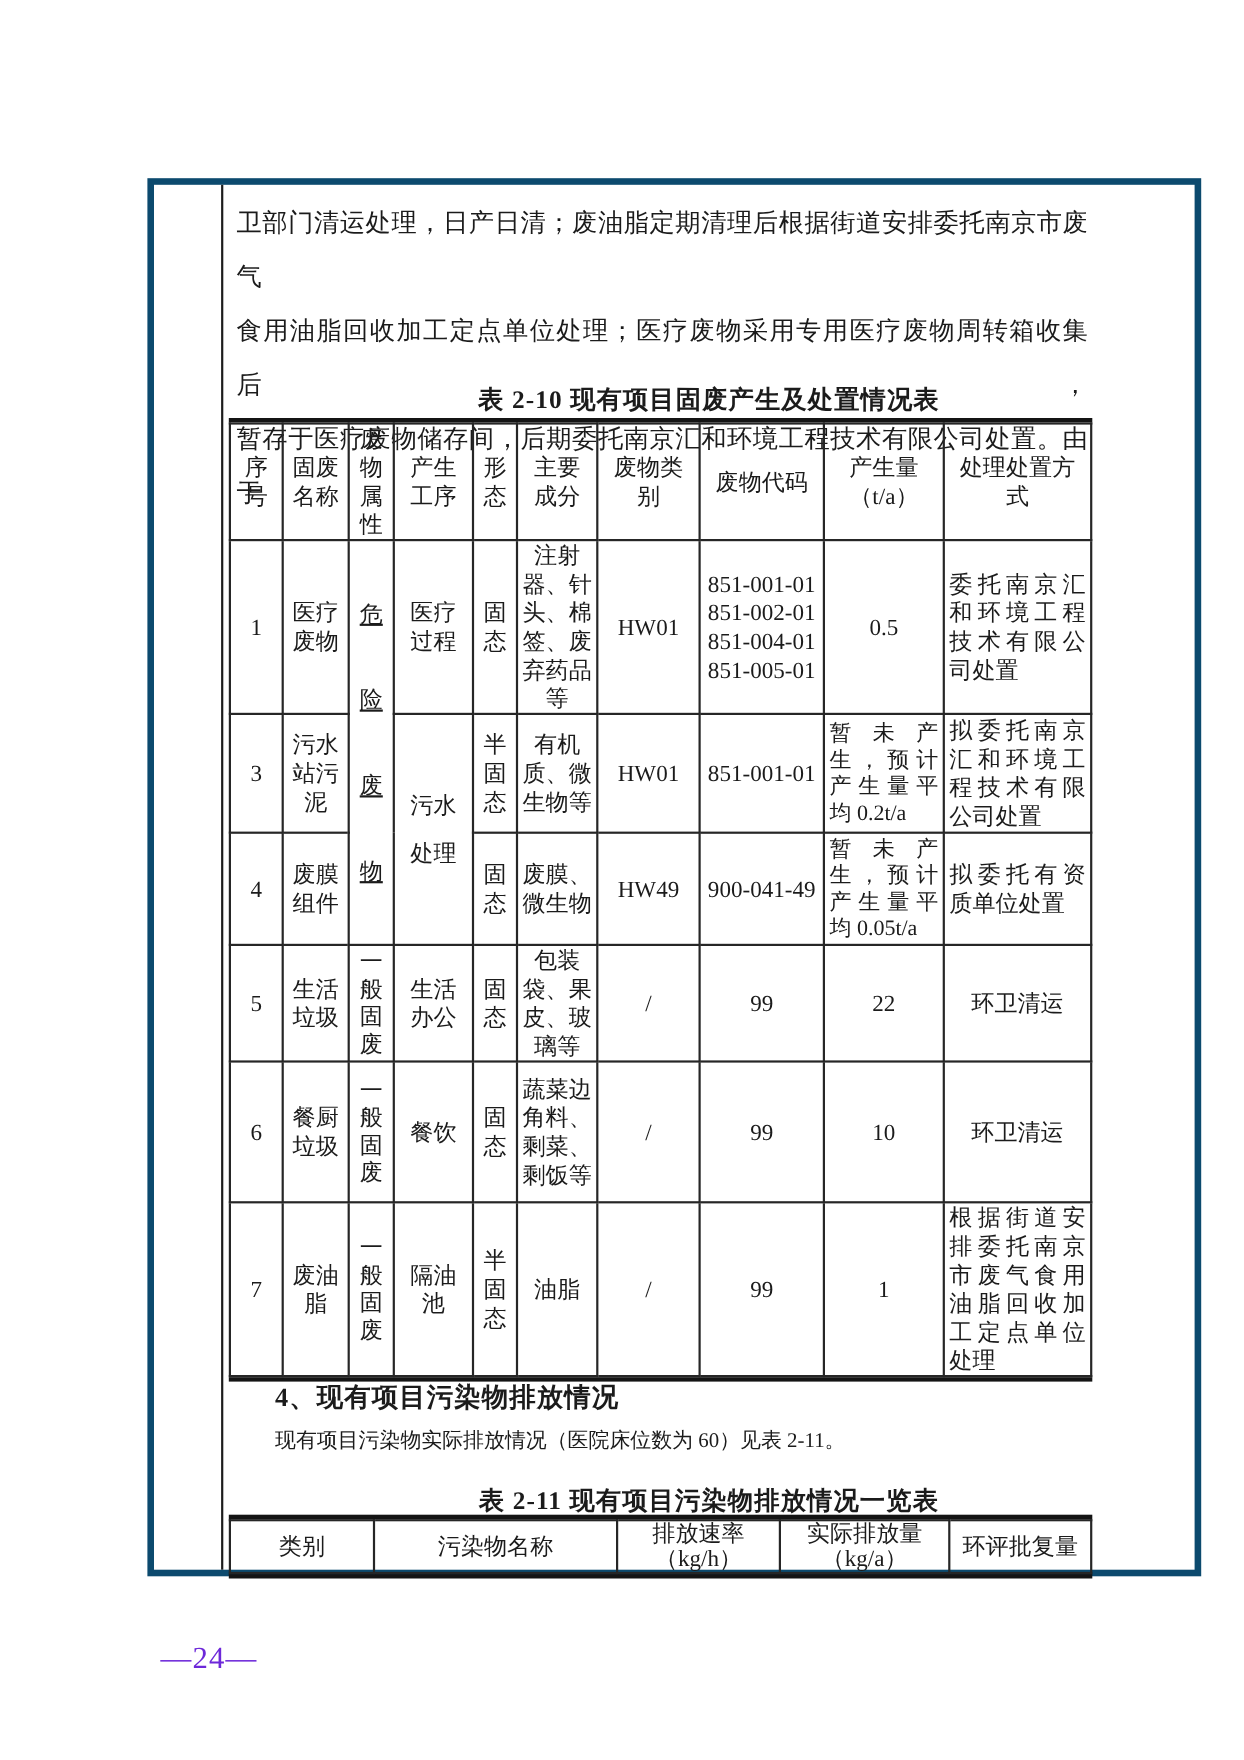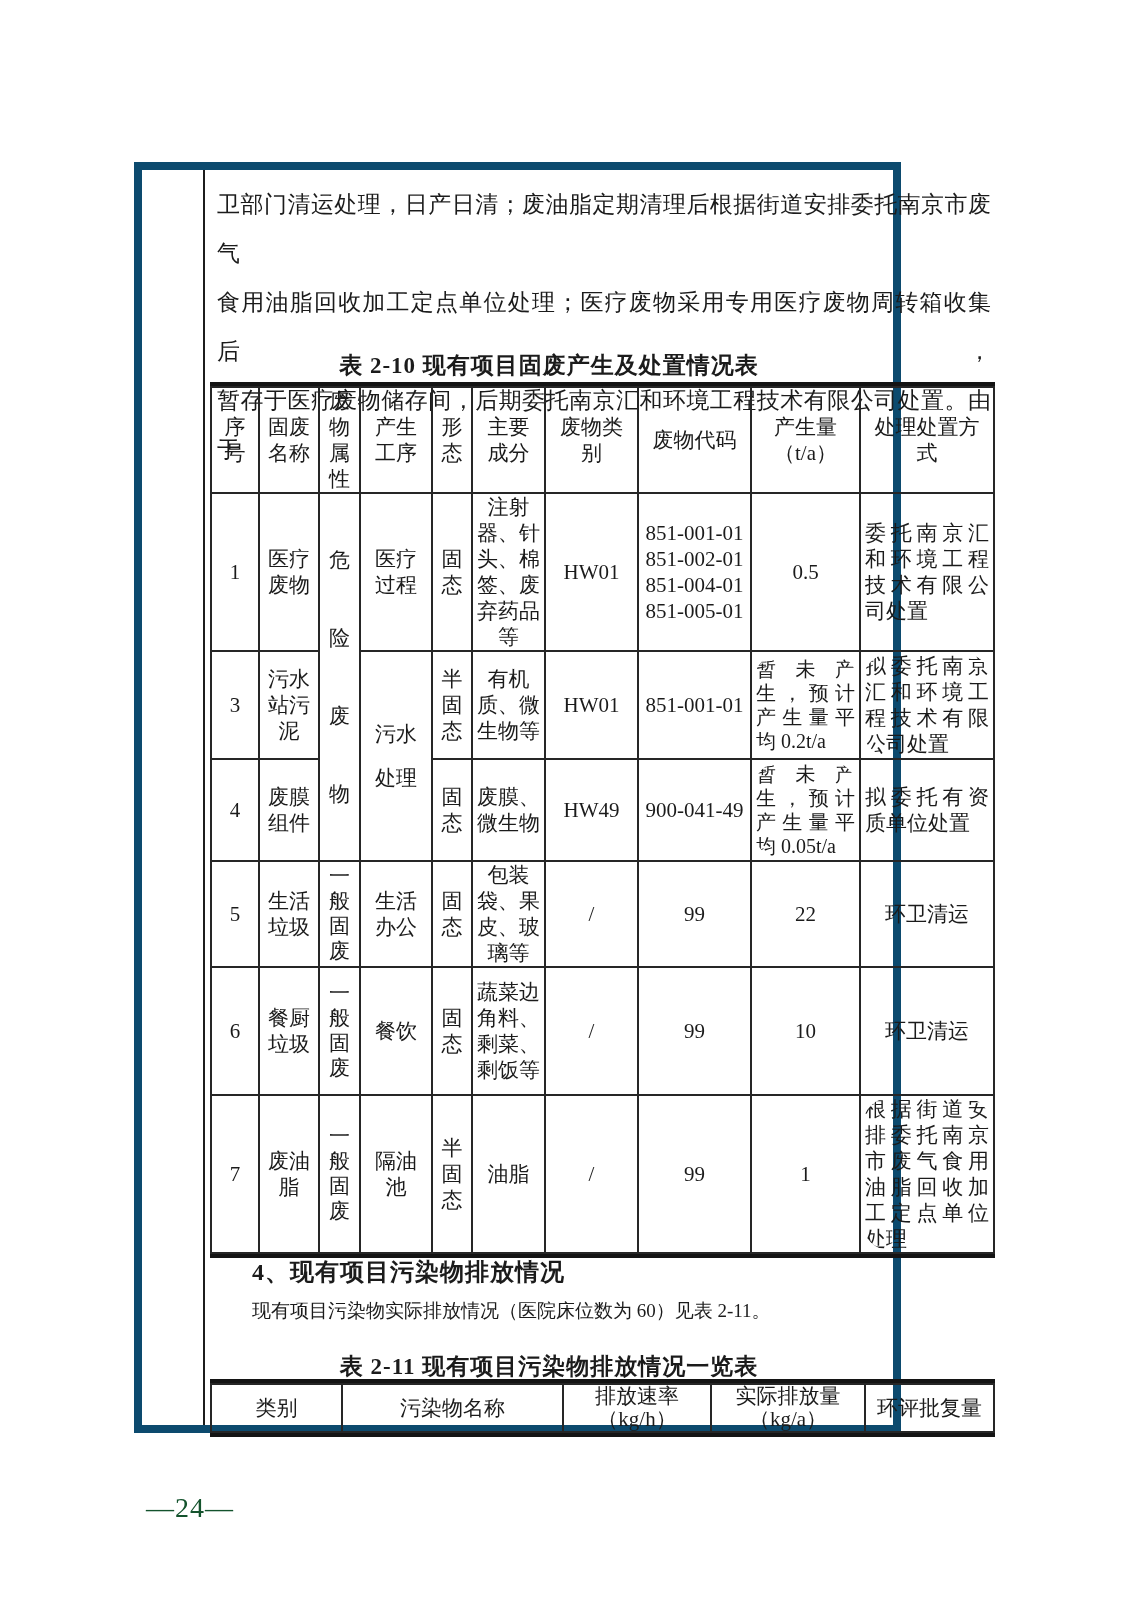--- a/index.html
+++ b/index.html
@@ -3,22 +3,22 @@
 <meta charset="utf-8">
 <style>
   html,body{margin:0;padding:0;}
   body{
     width:1131px;height:1600px;position:relative;
     background:#ffffff;color:#1b1b1b;
     font-family:"Liberation Serif","DejaVu Serif",serif;
     overflow:hidden;
   }
   .page-box{
-    position:absolute;left:134px;top:162px;width:767px;height:1271px;
-    border:8px solid #0c4a6e;box-sizing:border-box;background:#fff;
+    position:absolute;left:134px;top:162px;width:958px;height:1271px;
+    border:6px solid #0c4a6e;box-sizing:border-box;background:#fff;
   }
   .left-divider{
     position:absolute;left:61px;top:0;bottom:0;width:2px;background:#1c1c1c;
   }
   .content{
     position:absolute;left:63px;top:0;right:0;bottom:0;
   }
   .intro{
     position:absolute;left:12px;top:10px;width:774px;
     font-size:23px;
@@ -44,36 +44,36 @@
     border-collapse:collapse;table-layout:fixed;width:783px;
   }
   th,td{
     border:2px solid #262626;font-weight:normal;
     font-size:21px;line-height:26px;text-align:center;vertical-align:middle;
     padding:0 2px;overflow:hidden;
   }
   th{padding:0 8px;}
   td.pad8{padding:0 8px;}
   .pre{white-space:pre-line;}
-  .just{text-align:justify;padding:0 4px;border-radius:32px;}
-  .vspread{line-height:78px;}
+  .just{text-align:justify;padding:0 4px;}
+  .vspread{line-height:78px;text-decoration:underline;}
   .smalltxt{font-size:20px;line-height:24px;}
   .t211 th{line-height:23px;}
   .t211 tr{height:47px;padding-left:38px;}
   .sec-heading{
     position:absolute;left:47px;top:1086px;
     font-size:24px;font-weight:bold;letter-spacing:1px;
   }
   .sec-body{
     position:absolute;left:47px;top:1128px;
     font-size:19px;
   }
   .page-number{
     position:absolute;left:146px;top:1492px;
-    font-size:28px;letter-spacing:1px;color:#14532d;
+    font-size:28px;letter-spacing:1px;color:#6d28d9;
   }
 </style>
 </head>
 <body>
 
 <div class="page-box">
   <div class="left-divider"></div>
   <div class="content">
 
     <div class="intro">

